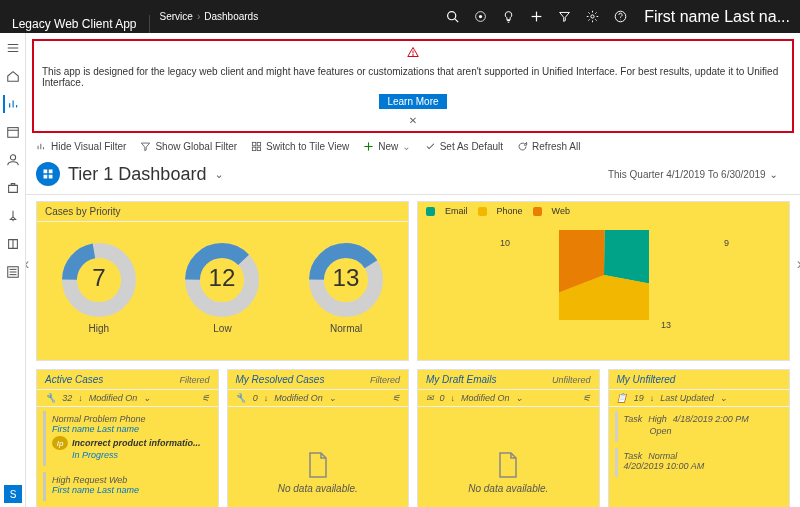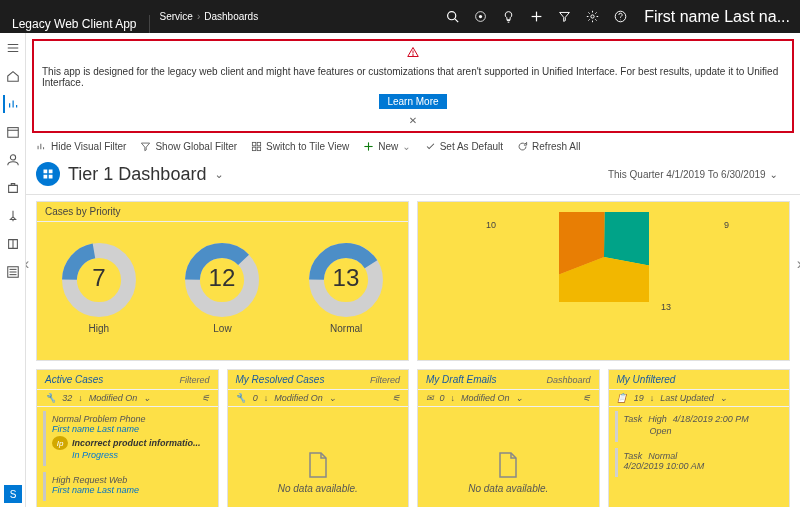--- a/index.html
+++ b/index.html
@@ -302,29 +302,37 @@
                   <circle cx="21" cy="21" r="15.9" fill="none" stroke="#d0d0d0" stroke-width="8"></circle>
                   <circle cx="21" cy="21" r="15.9" fill="none" stroke="#4c8ec7" stroke-width="8" stroke-dasharray="41 59" stroke-dashoffset="25" transform="rotate(-90 21 21)"></circle>
                   <text x="21" y="24" text-anchor="middle" class="donut-center">13</text>
                 </svg>
               <div class="donut-label">Normal</div>
             </div>
           </div>
         </div>
 
         <div class="card mix-card">
+          <div class="legend">
+            <span class="swatch" style="background:#00a388"></span>
+              <span>Email</span>
+            <span class="swatch" style="background:#f2b700"></span>
+              <span>Phone</span>
+            <span class="swatch" style="background:#e87e04"></span>
+              <span>Web</span>
+          </div>
           <div class="pie-area">
             <svg viewBox="0 0 42 42">
               <circle cx="21" cy="21" r="15.9" fill="none" stroke="#00a388" stroke-width="32" stroke-dasharray="28 72" stroke-dashoffset="25"></circle>
               <circle cx="21" cy="21" r="15.9" fill="none" stroke="#f2b700" stroke-width="32" stroke-dasharray="41 59" stroke-dashoffset="-3"></circle>
               <circle cx="21" cy="21" r="15.9" fill="none" stroke="#e87e04" stroke-width="32" stroke-dasharray="31 69" stroke-dashoffset="-44"></circle>
             </svg>
             <div class="pielabel" style="right:60px;top:18px">9</div>
             <div class="pielabel" style="right:118px;bottom:0px">13</div>
-            <div class="pielabel" style="left:68px;top:18px">10</div>
+            <div class="pielabel" style="left:82px;top:18px">10</div>
           </div>
         </div>
       </div>
 
       <div class="row2">
         <div class="card">
           <div class="card-hdr">
               <span class="ct">Active Cases</span>
               <span class="filt">Filtered</span>
             </div>
@@ -371,21 +379,21 @@
                 <path d="M4 2h11l5 5v19H4z"></path>
                 <path d="M15 2v5h5"></path>
               </svg>
             <span>No data available.</span>
           </div>
         </div>
 
         <div class="card">
           <div class="card-hdr">
               <span class="ct">My Draft Emails</span>
-              <span class="filt">Dashboard</span>
+              <span class="filt">Unfiltered</span>
             </div>
           <div class="card-sub">
             <span>✉</span>
             <span>0</span>
             <span>↓</span>
             <span>Modified On</span>
             <span>⌄</span>
             <span class="more">⚟</span>
           </div>
           <div class="nodata">

